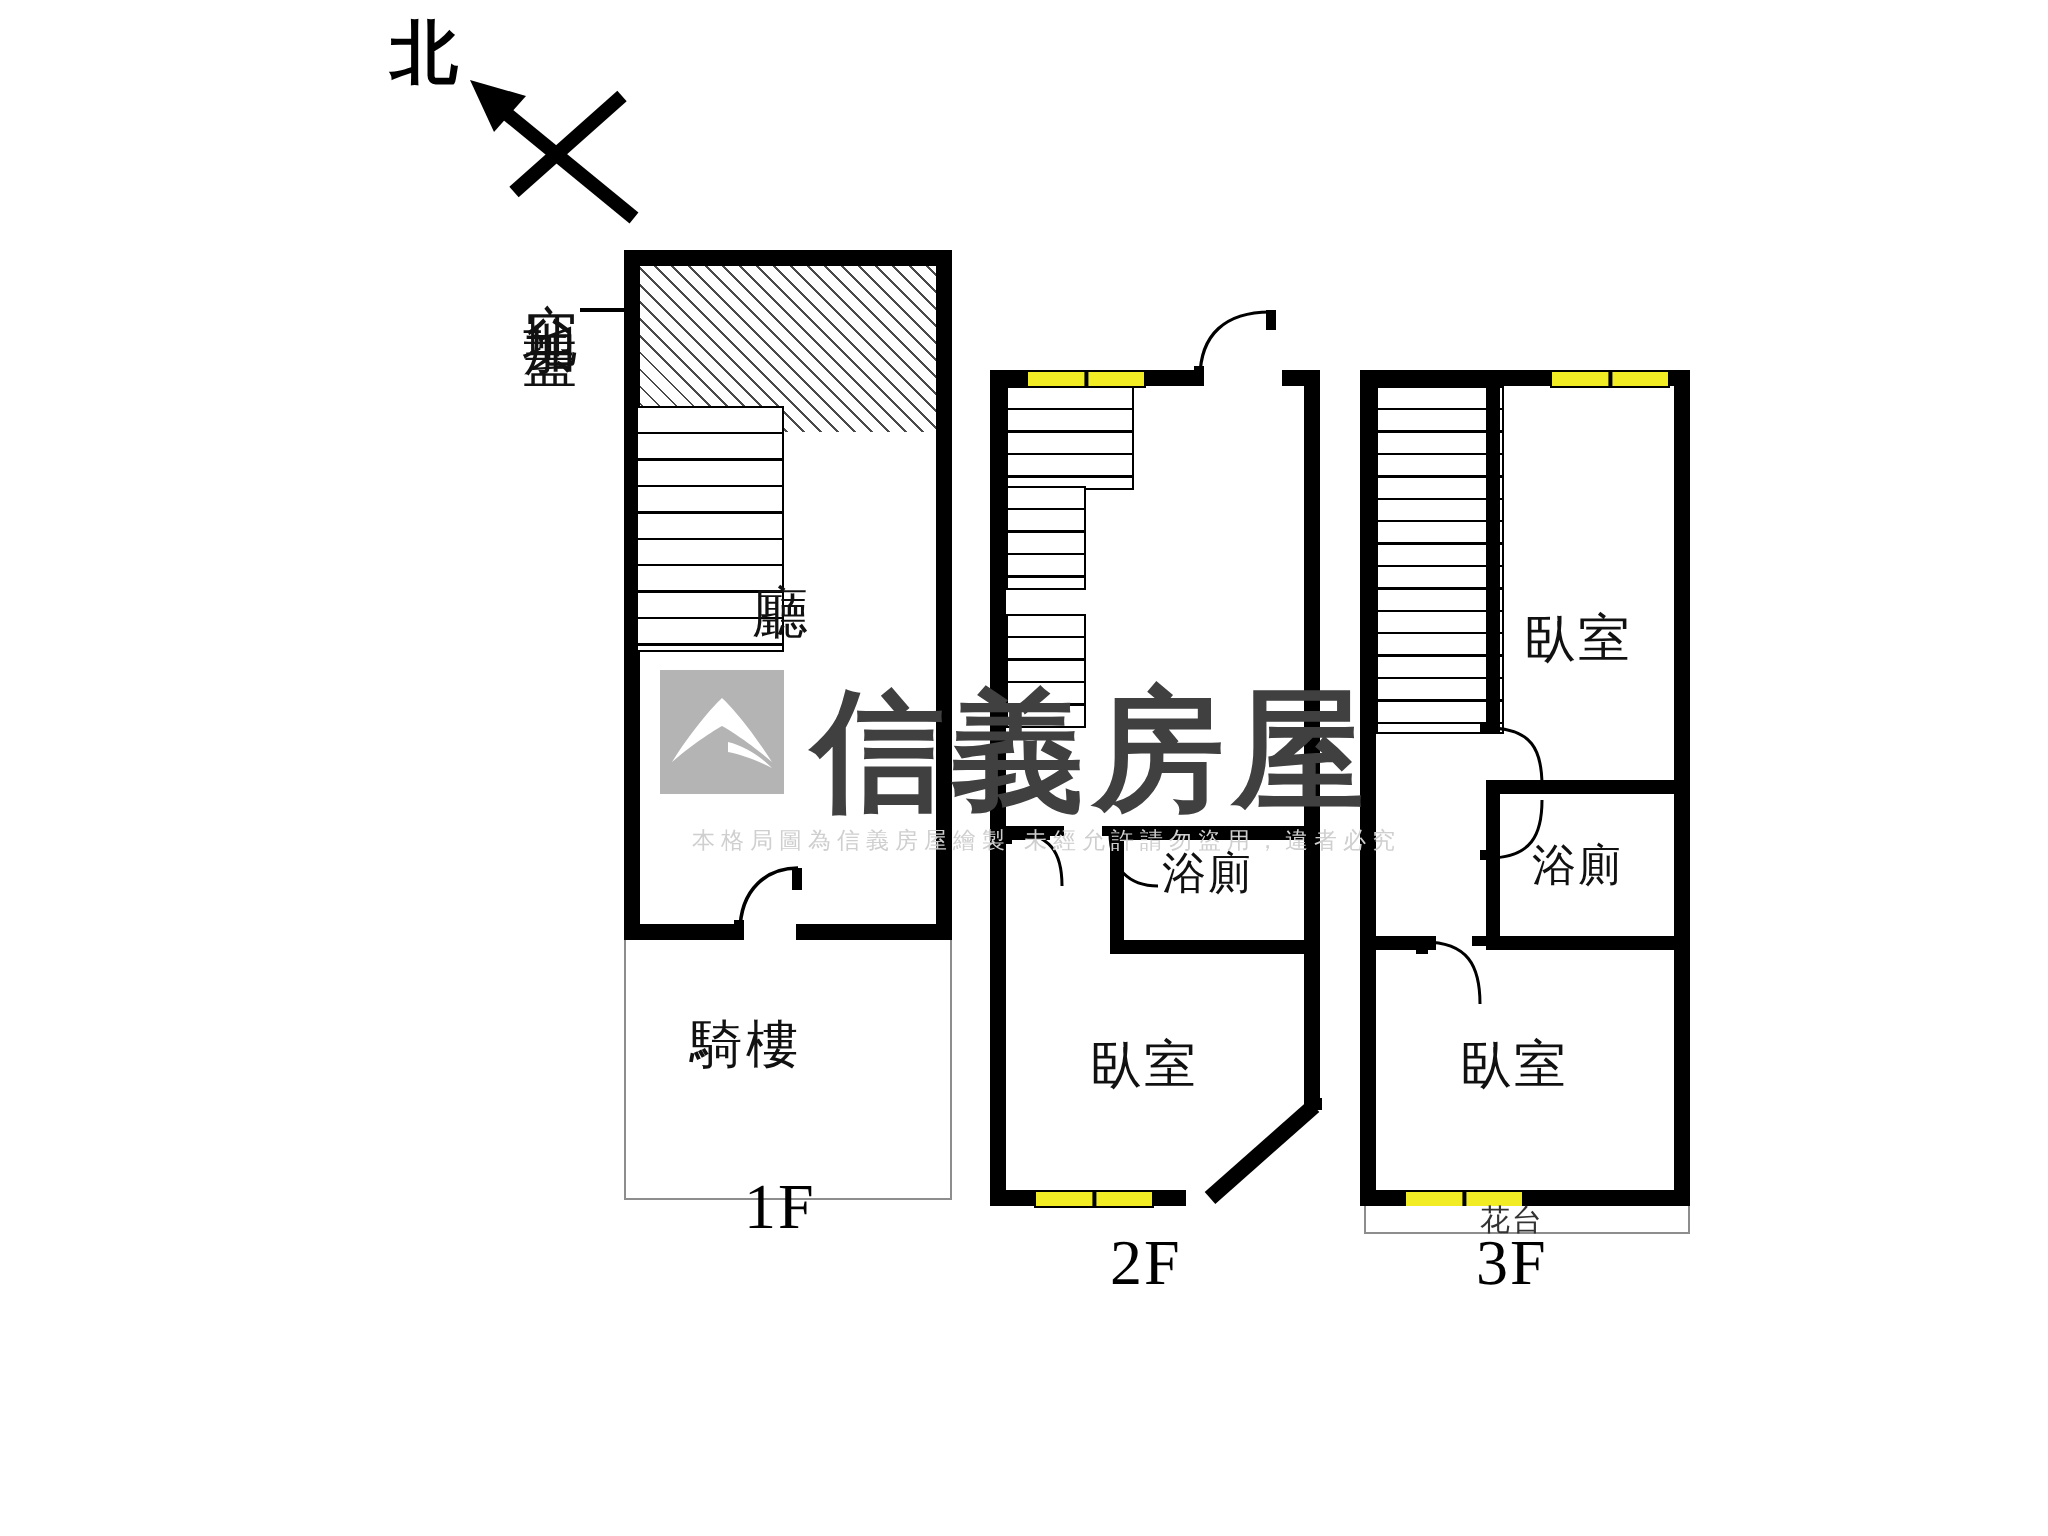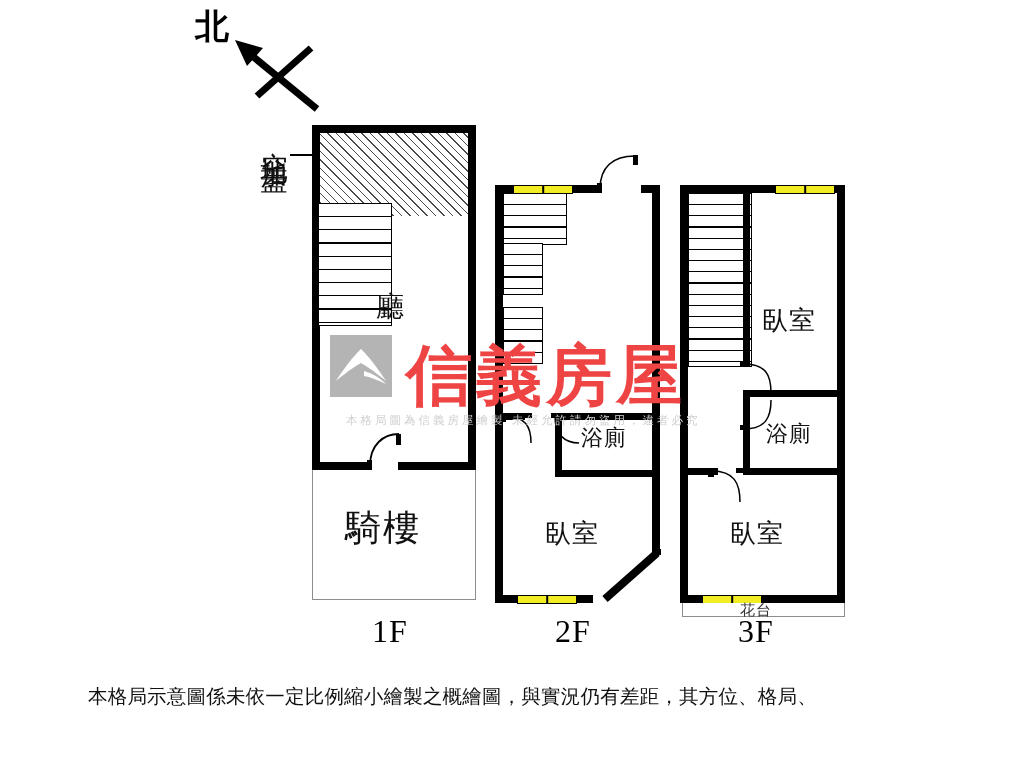--- a/index.html
+++ b/index.html
@@ -36,21 +36,21 @@
   .win{position:absolute;background:#f2ec25;border:1.6px solid #000;box-sizing:border-box;}
   .win:after{content:"";position:absolute;left:50%;top:0;bottom:0;width:1.6px;
              background:#000;transform:translateX(-50%);}
 
   
   .door svg{display:block;overflow:visible;}
 
   
   .wm{position:absolute;pointer-events:none;user-select:none;}
   .wm-logo{position:absolute;background:#b4b4b4;}
-  .wm-text{position:absolute;color:#ef4444;font-weight:bold;
+  .wm-text{position:absolute;color:#404040;font-weight:bold;
      font-family:"DejaVu Serif","Liberation Serif",serif;white-space:nowrap;}
   .wm-small{position:absolute;color:#cfcfcf;font-size:11.5px;letter-spacing:3px;
      font-family:"DejaVu Sans","Liberation Sans",sans-serif;white-space:nowrap;}
 
   
   .disc{position:absolute;left:88px;top:684px;width:855px;
         font-family:"DejaVu Serif","Liberation Serif",serif;
         font-size:19.5px;line-height:1.34;color:#111;letter-spacing:0.2px;}
   .disc div{white-space:nowrap;}
 
@@ -98,23 +98,23 @@
     </div>
 
     <div class="stairs" style="left:68px;top:78px;width:72px;height:121px;"></div>
 
     <div class="lbl" style="left:126px;top:168px;font-size:28px;">廳</div>
 
     <div class="abs" style="left:62px;top:345px;width:164px;height:130px;
                 background:#fff;border-left:1.6px solid #8d8d8d;
                 border-right:1.6px solid #8d8d8d;border-bottom:1.6px solid #8d8d8d;
                 box-sizing:border-box;"></div>
-    <div class="lbl" style="left:95px;top:385px;font-size:36px;letter-spacing:2px;">騎樓</div>
-
-    <div class="floorlbl" style="left:122px;top:488px;">1F</div>
+    <div class="lbl" style="left:95px;top:385px;font-size:26px;letter-spacing:2px;">騎樓</div>
+
+    <div class="floorlbl" style="left:122px;top:460px;">1F</div>
   </div>
 
   <div class="abs" style="left:495px;top:185px;width:190px;height:470px;">
 
     <div class="room" style="left:0px;top:0px;width:165px;height:418px;"></div>
 
     <div class="wall" style="left:0px;top:0px;width:18px;height:8px;"></div>
     <div class="wall" style="left:78px;top:0px;width:27px;height:8px;"></div>
     <div class="wall" style="left:146px;top:0px;width:19px;height:8px;"></div>
     <div class="wall" style="left:0px;top:0px;width:8px;height:418px;"></div>
@@ -231,16 +231,15 @@
                  C42 34, 31 28, 31 28 C31 28, 20 34, 6 46 Z" fill="#ffffff"></path>
         <path d="M34 36 C42 38, 50 43, 56 49 C48 45, 40 42, 34 41 Z" fill="#ffffff"></path>
       </svg>
     </div>
     <div class="wm-text" style="left:76px;top:-4px;font-size:66px;letter-spacing:4px;">信義房屋</div>
     <div class="wm-small" style="left:16px;top:78px;">本格局圖為信義房屋繪製</div>
     <div class="wm-small" style="left:182px;top:78px;">未經允許請勿盜用，違者必究</div>
   </div>
 
   <div class="disc">
-    <div>本格局示意圖係未依一定比例縮小繪製之概繪圖，與實況仍有差距，其方位、格局、</div>
   </div>
 
 </div>
 
 </body></html>

